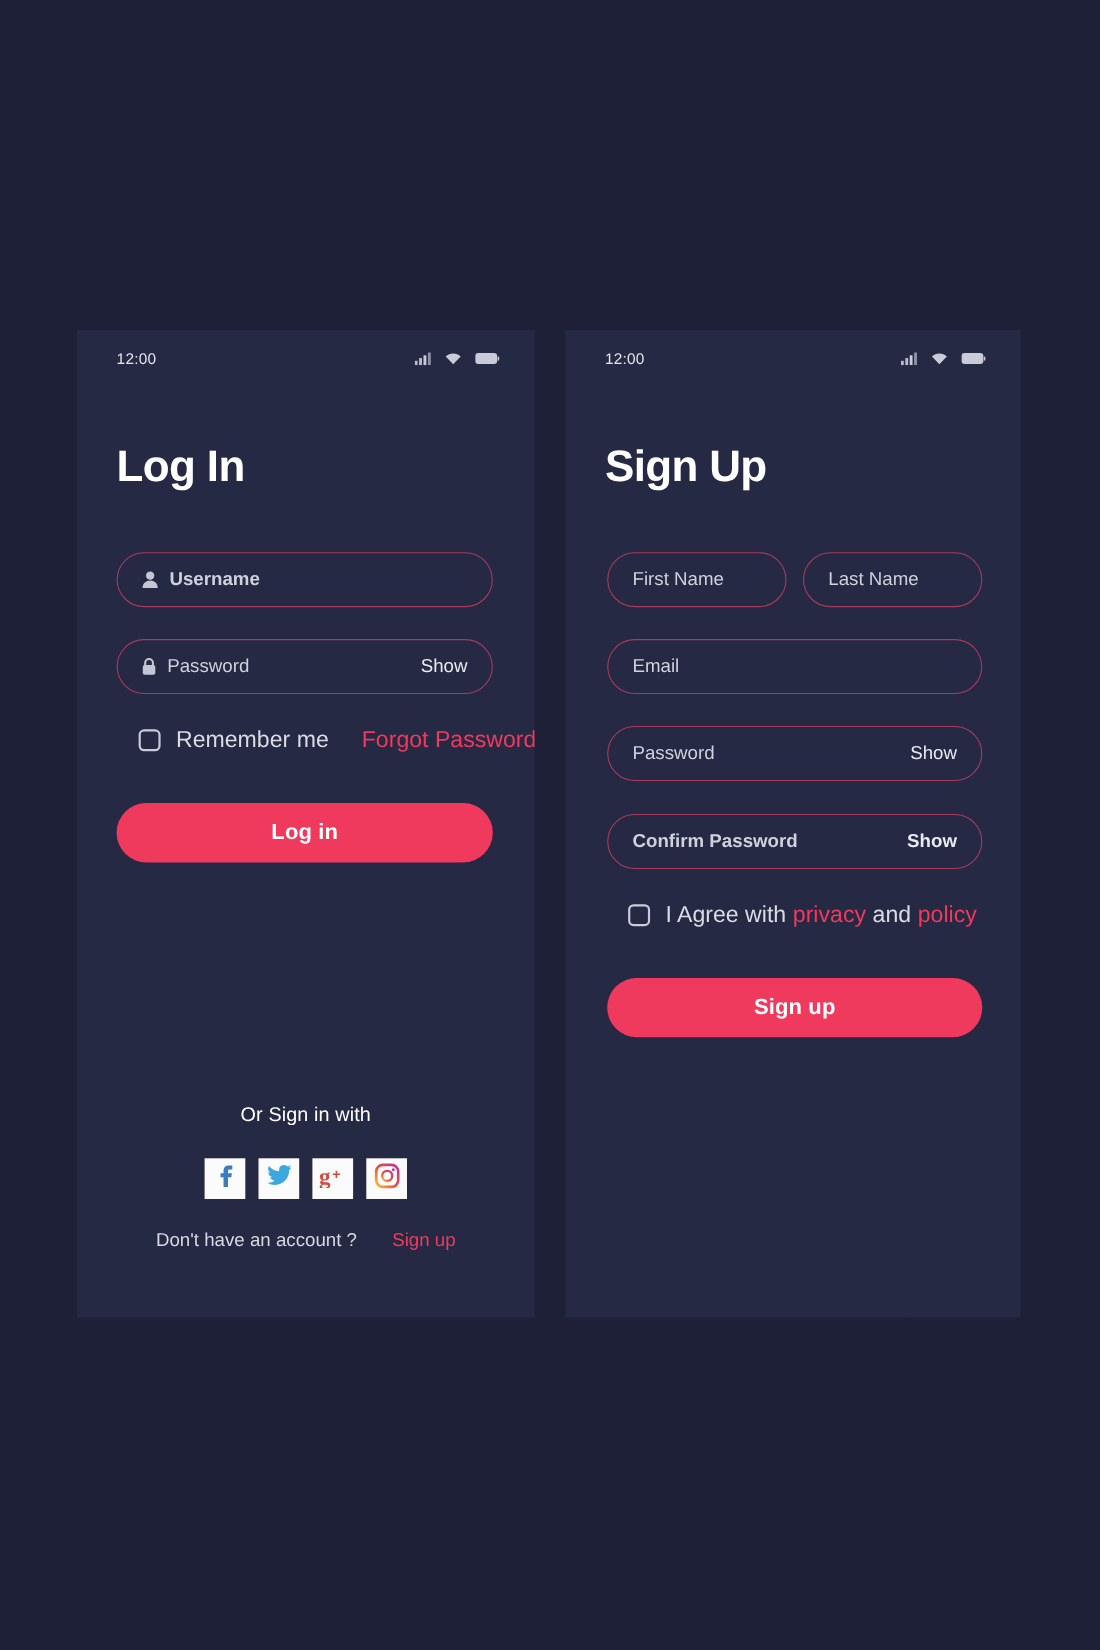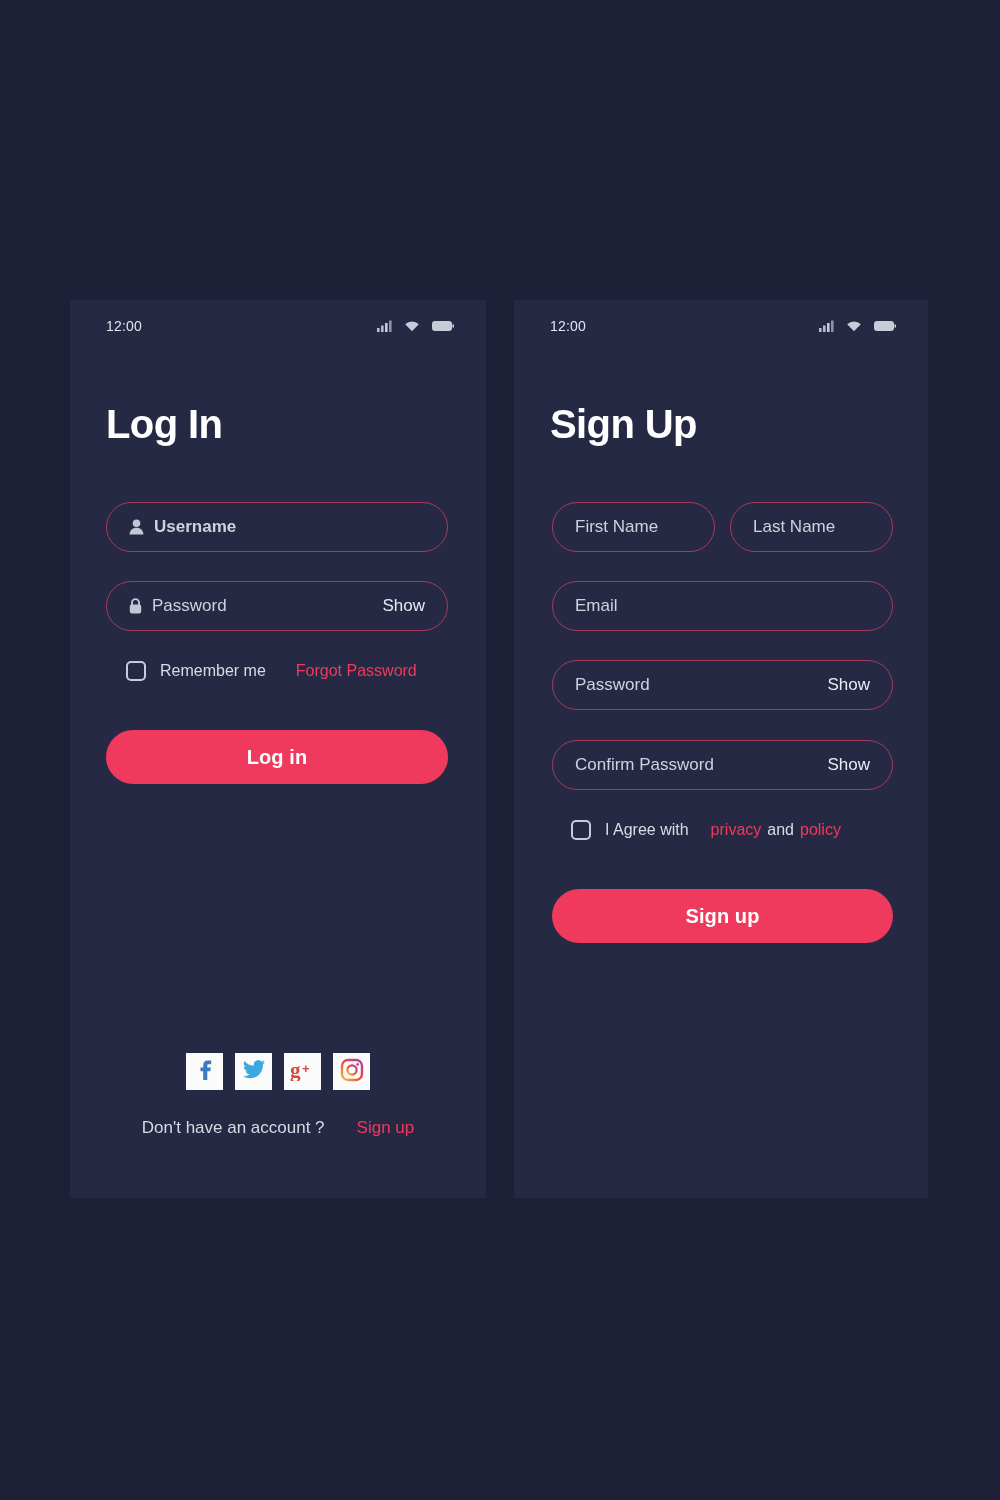--- a/index.html
+++ b/index.html
@@ -101,21 +101,21 @@
     align-items: center;
   }
   .checkbox {
     width: 20px;
     height: 20px;
     border: 2px solid #c9ccd8;
     border-radius: 5px;
     flex: 0 0 auto;
   }
   .check-label {
-    font-size: 16px;
+    font-size: 21px;
     color: #d9dbe5;
     margin-left: 14px;
     white-space: nowrap;
   }
   .link-red {
     color: #ef3a5d;
   }
 
   
   .btn-primary {
@@ -242,20 +242,21 @@
     <div class="check-row" style="left:56px; top:361px;">
       <span class="checkbox"></span>
       <span class="check-label">Remember me</span>
       <span class="check-label link-red" style="margin-left:30px;">Forgot Password</span>
     </div>
 
     <div class="btn-primary" style="left:36px; top:430px; width:342px;">
       <span>Log in</span>
     </div>
 
+    <div class="or-text" style="top:703px;">Or Sign in with</div>
 
     <div class="social-row" style="top:753px;">
       <div class="social-tile">
         <span>
           <svg width="22" height="24" viewBox="0 0 22 24">
             <path d="M14.6 6.2 h2.6 V2.6 h-3.5 C10.8 2.6 9.2 4.4 9.2 7.2 v2.3 H6.5 v3.7 h2.7 V22 h4.1 v-8.8 h3.0 l0.5-3.7 h-3.5 V7.6 c0-0.9 0.4-1.4 1.3-1.4 z" fill="#3b7bbf"></path>
           </svg>
         </span>
       </div>
       <div class="social-tile">
@@ -335,29 +336,29 @@
 
     <div class="field" style="left:38px; top:281px; width:341px;">
       <span class="f-label">Email</span>
     </div>
 
     <div class="field" style="left:38px; top:360px; width:341px;">
       <span class="f-label">Password</span>
       <span class="f-show">Show</span>
     </div>
 
-    <div class="field" style="left:38px; top:440px; width:341px;">
+    <div class="field" style="left:38px; top:440px; width:341px;font-weight:bold;">
       <span class="f-label">Confirm Password</span>
       <span class="f-show">Show</span>
     </div>
 
     <div class="check-row" style="left:57px; top:520px;">
       <span class="checkbox"></span>
       <span class="check-label">I Agree with</span>
-      <span class="check-label link-red" style="margin-left:22px;">privacy</span>
+      <span class="check-label link-red" style="margin-left:6px;">privacy</span>
       <span class="check-label" style="margin-left:6px;">and</span>
       <span class="check-label link-red" style="margin-left:6px;">policy</span>
     </div>
 
     <div class="btn-primary" style="left:38px; top:589px; width:341px;">
       <span>Sign up</span>
     </div>
 
   </div>
 

